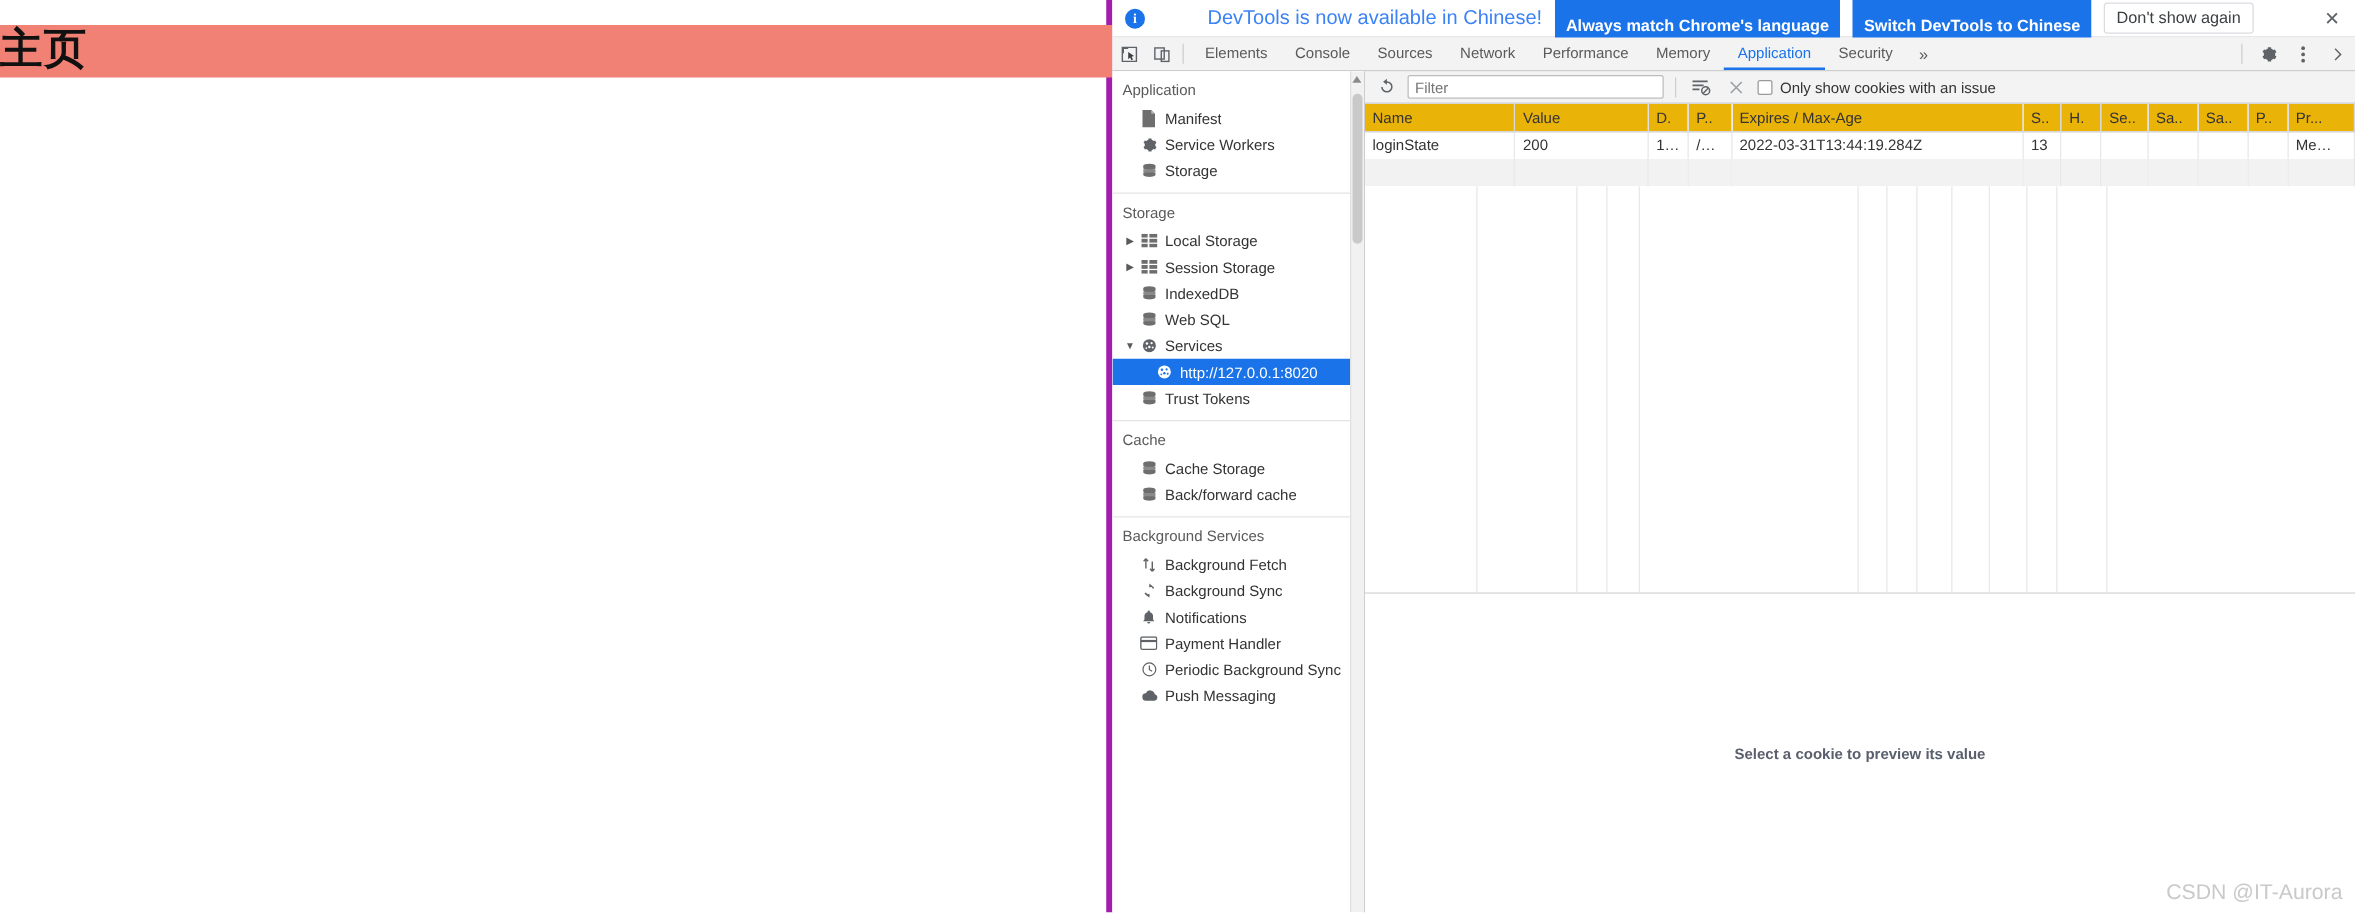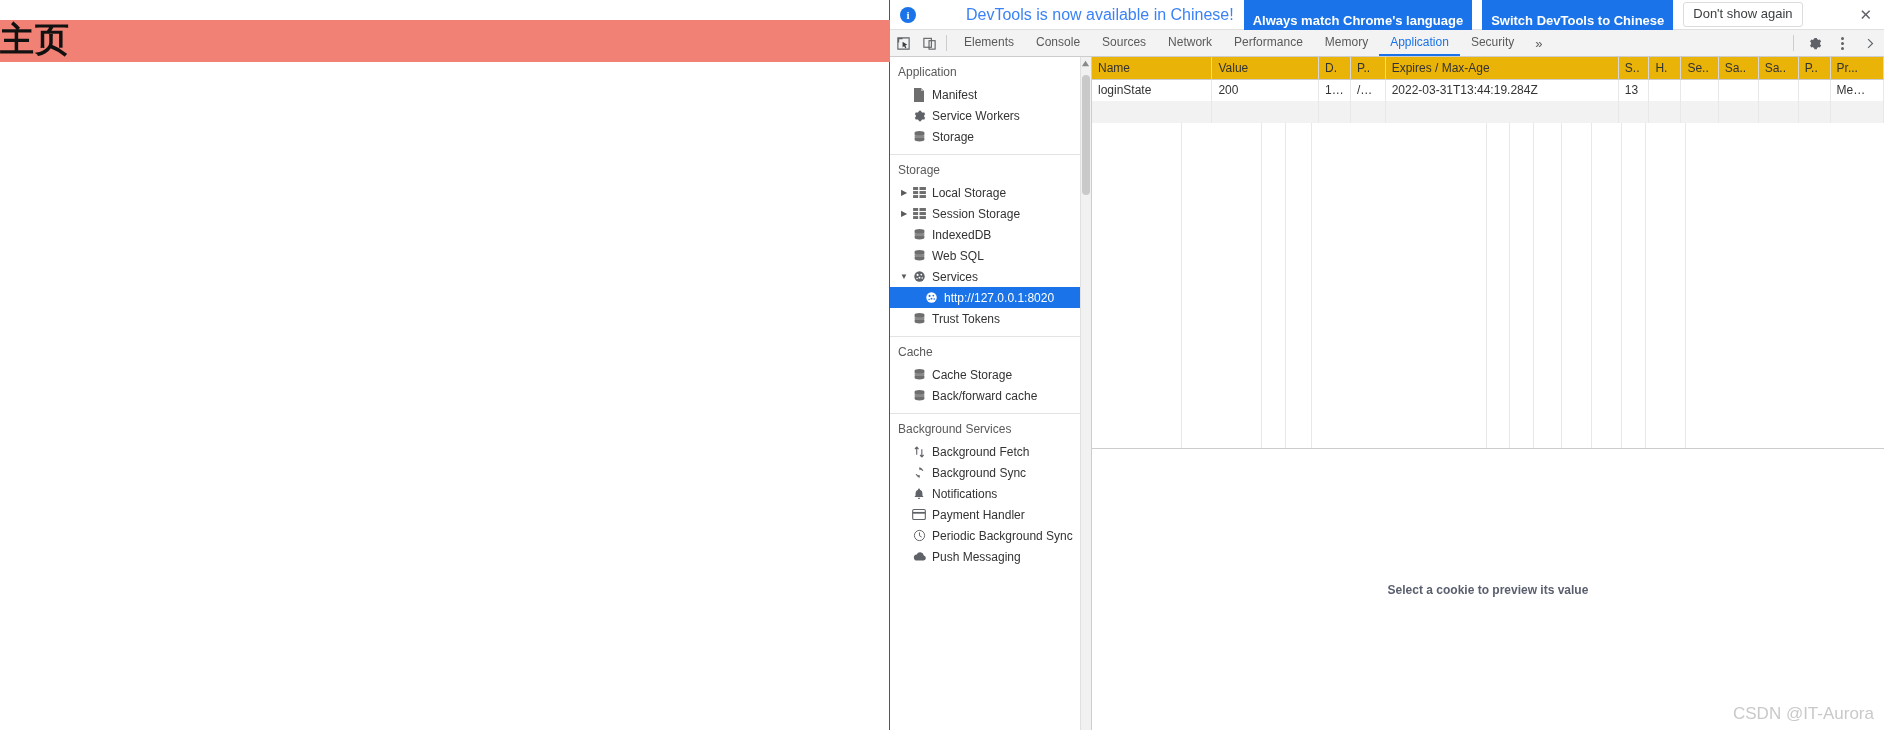--- a/index.html
+++ b/index.html
@@ -12,21 +12,21 @@
     overflow:hidden;
   }
   .root { position:relative; width:1884px; height:730px; display:flex; }
 
   
   .page-pane {
     width:890px; height:730px;
     background:#ffffff;
     position:relative;
     flex:0 0 890px;
-    border-right:1px solid #a21caf;
+    border-right:5px solid #a21caf;
     padding-left:13px;
   }
   .page-banner {
     position:absolute; left:0; top:20px;
     width:890px; height:42px;
     background:#f08174;
   }
   .page-title {
     position:absolute; left:0; top:18px;
     font-family:"Liberation Sans", sans-serif;
@@ -542,20 +542,45 @@
             <svg width="9" height="9" viewBox="0 0 10 10">
                 <path d="M5 2 L9 8 H1 Z" fill="#8a8a8a"></path>
               </svg>
           </div>
           <div class="sb-thumb"></div>
         </div>
       </div>
 
       <div class="cookie-pane">
 
+        <div class="cookie-toolbar">
+          <div class="refresh-btn">
+            <svg width="15" height="15" viewBox="0 0 16 16">
+              <path d="M8 3.1V1L4.8 3.6 8 6.2V4.4a3.6 3.6 0 11-3.6 3.6H3.1A4.9 4.9 0 108 3.1z" fill="#5f6368"></path>
+            </svg>
+          </div>
+          <input class="filter-input" type="text" value="" placeholder="Filter" style="">
+          <div class="tb-sep"></div>
+          <div class="refresh-btn">
+            <svg width="16" height="14" viewBox="0 0 17 15">
+              <path d="M1 2.2h13M1 5.6h9.5M1 9h6" stroke="#5f6368" stroke-width="1.5" fill="none"></path>
+              <circle cx="12.3" cy="10.3" r="3.4" fill="none" stroke="#5f6368" stroke-width="1.3"></circle>
+              <path d="M10 12.6 L14.6 8" stroke="#5f6368" stroke-width="1.3"></path>
+            </svg>
+          </div>
+          <div class="refresh-btn">
+            <svg width="14" height="14" viewBox="0 0 16 16">
+              <path d="M3 3 L13 13 M13 3 L3 13" stroke="#9aa0a6" stroke-width="1.5"></path>
+            </svg>
+          </div>
+          <label class="cb-label">
+            <span class="cb-box"></span>
+            <span>Only show cookies with an issue</span>
+          </label>
+        </div>
 
         <div class="ck-table-wrap">
           <table class="ck">
             <colgroup>
               <col style="width:90px">
                 <col style="width:80px">
                 <col style="width:24px">
                 <col style="width:26px">
               <col style="width:175px">
                 <col style="width:23px">

